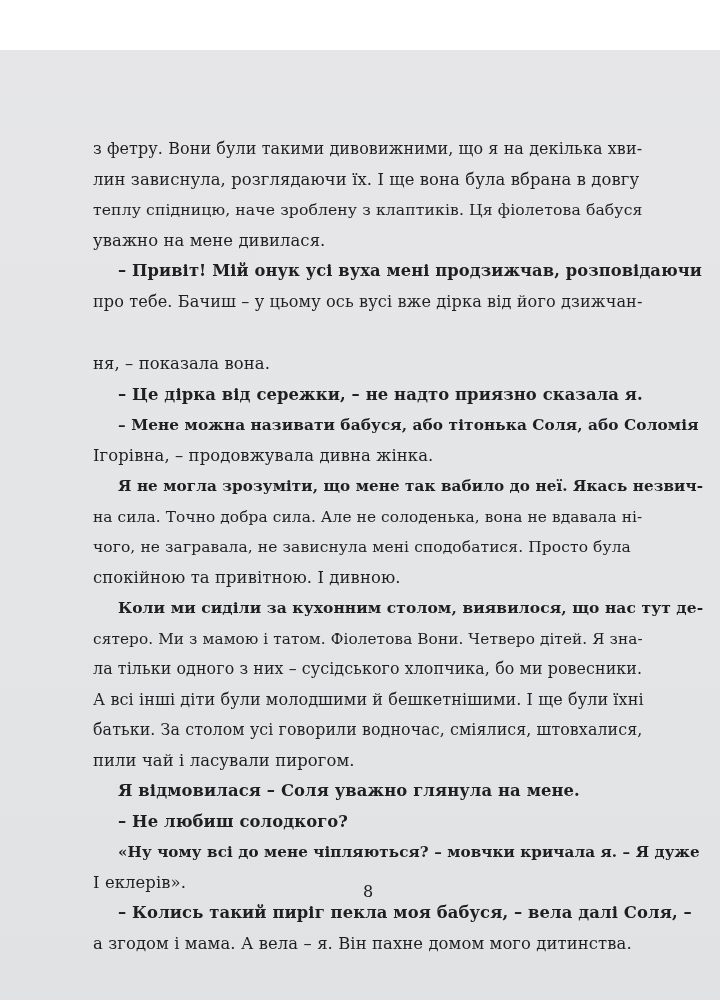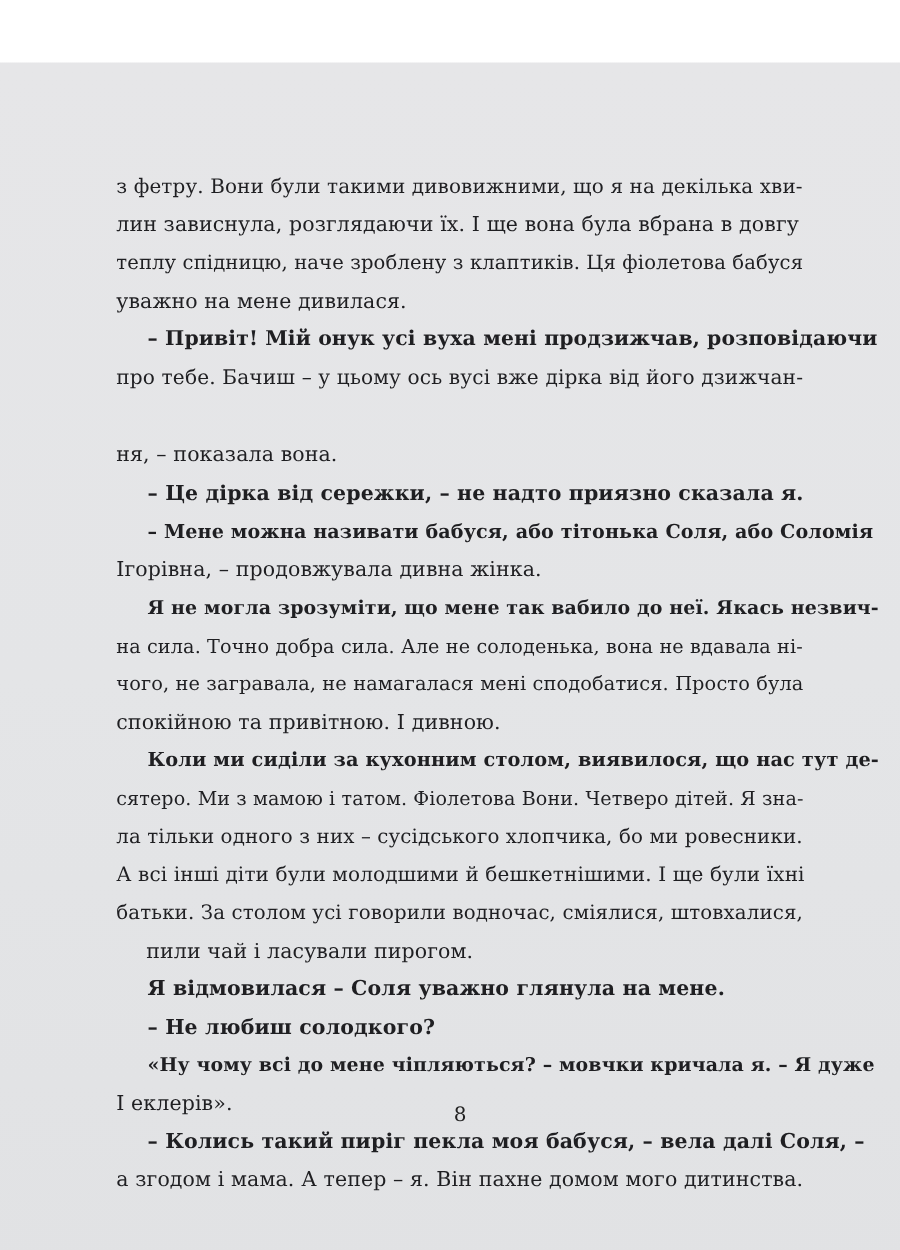--- a/index.html
+++ b/index.html
@@ -69,29 +69,29 @@
     <span class="line" style="white-space: nowrap; font-size: 15.6508px; text-align: left; text-align-last: left;">теплу спідницю, наче зроблену з клаптиків. Ця фіолетова бабуся</span>
     <span class="line last" style="white-space: nowrap;">уважно на мене дивилася.</span>
     <span class="line indent" style="white-space: nowrap; font-size: 16.3045px; text-align: left; text-align-last: left;">– Привіт! Мій онук усі вуха мені продзижчав, розповідаючи</span>
     <span class="line" style="white-space: nowrap; font-size: 16.1146px; text-align: left; text-align-last: left;">про тебе. Бачиш – у цьому ось вусі вже дірка від його дзижчан-</span>
     <span class="line last" style="white-space: nowrap; margin-top: 32px;">ня, – показала вона.</span>
     <span class="line indent last" style="white-space: nowrap;">– Це дірка від сережки, – не надто приязно сказала я.</span>
     <span class="line indent" style="white-space: nowrap; font-size: 15.3141px; text-align: left; text-align-last: left;">– Мене можна називати бабуся, або тітонька Соля, або Соломія</span>
     <span class="line last" style="white-space: nowrap;">Ігорівна, – продовжувала дивна жінка.</span>
     <span class="line indent" style="white-space: nowrap; font-size: 15.2024px; text-align: left; text-align-last: left;">Я не могла зрозуміти, що мене так вабило до неї. Якась незвич-</span>
     <span class="line" style="white-space: nowrap; font-size: 15.377px; text-align: left; text-align-last: left;">на сила. Точно добра сила. Але не солоденька, вона не вдавала ні-</span>
-    <span class="line" style="white-space: nowrap; font-size: 15.4711px; text-align: left; text-align-last: left;">чого, не загравала, не намагалася мені сподобатися. Просто була</span>
+    <span class="line" style="white-space: nowrap; font-size: 15.4711px; text-align: left; text-align-last: left;">чого, не загравала, не зависнула мені сподобатися. Просто була</span>
     <span class="line last" style="white-space: nowrap;">спокійною та привітною. І дивною.</span>
     <span class="line indent" style="white-space: nowrap; font-size: 15.473px; text-align: left; text-align-last: left;">Коли ми сиділи за кухонним столом, виявилося, що нас тут де-</span>
     <span class="line" style="white-space: nowrap; font-size: 15.2873px; text-align: left; text-align-last: left;">сятеро. Ми з мамою і татом. Фіолетова Вони. Четверо дітей. Я зна-</span>
     <span class="line" style="white-space: nowrap; font-size: 15.8474px; text-align: left; text-align-last: left;">ла тільки одного з них – сусідського хлопчика, бо ми ровесники.</span>
     <span class="line" style="white-space: nowrap; font-size: 16px; text-align: center; text-align-last: left;">А всі інші діти були молодшими й бешкетнішими. І ще були їхні</span>
     <span class="line" style="white-space: nowrap; font-size: 15.8239px; text-align: left; text-align-last: left;">батьки. За столом усі говорили водночас, сміялися, штовхалися,</span>
-    <span class="line last" style="white-space: nowrap; margin-left: 24px;">пили чай і ласували пирогом.</span>
+    <span class="line last" style="white-space: nowrap;">пили чай і ласували пирогом.</span>
     <span class="line indent last" style="white-space: nowrap;">Я відмовилася – Соля уважно глянула на мене.</span>
     <span class="line indent last" style="white-space: nowrap;">– Не любиш солодкого?</span>
     <span class="line indent" style="white-space: nowrap; font-size: 15.1752px; text-align: center; text-align-last: left;">«Ну чому всі до мене чіпляються? – мовчки кричала я. – Я дуже</span>
     <span class="line last" style="white-space: nowrap;">І еклерів».</span>
     <span class="line indent" style="white-space: nowrap; text-align: left; text-align-last: left;">– Колись такий пиріг пекла моя бабуся, – вела далі Соля, –</span>
-    <span class="line" style="white-space: nowrap; text-align: left; text-align-last: left;">а згодом і мама. А тепер – я. Він пахне домом мого дитинства.</span>
+    <span class="line" style="white-space: nowrap; text-align: left; text-align-last: left;">а згодом і мама. А вела – я. Він пахне домом мого дитинства.</span>
   </div>
   <div class="page-number">8</div>
 </div>
 
 </body></html>

